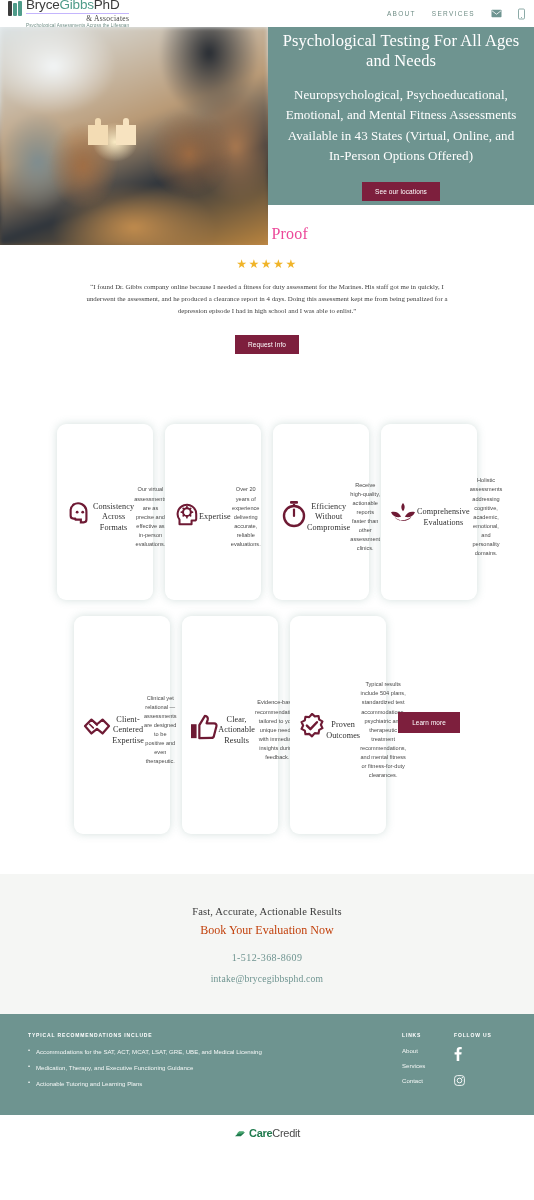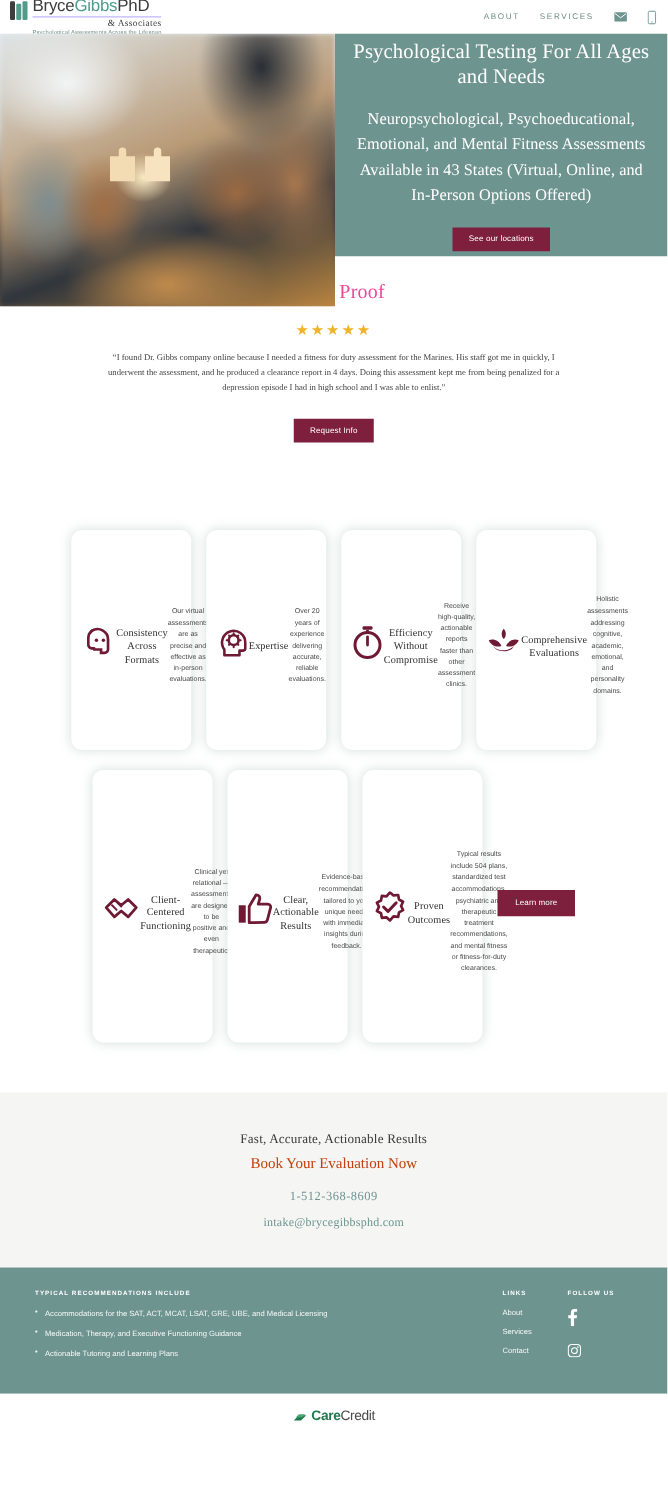--- a/index.html
+++ b/index.html
@@ -299,21 +299,21 @@
     </div>
 
     <div class="card-row card-row2">
       <div class="card c5">
         <div class="card-icon">
           <svg width="30" height="24" viewBox="0 0 32 26">
               <path d="M3 12l7-7 6 5 6-5 7 7-7 8-6-5-6 5z" fill="none" stroke="#6e1a34" stroke-width="2.4" stroke-linejoin="round"></path>
               <path d="M8 10l4 4M12 7l4 4" stroke="#6e1a34" stroke-width="1.7" stroke-linecap="round"></path>
             </svg>
         </div>
-        <div class="card-title">Client-Centered Functioning</div>
+        <div class="card-title">Client-Centered Expertise</div>
         <div class="card-body">Clinical yet relational — assessments are designed to be positive and even therapeutic.</div>
       </div>
       <div class="card c6">
         <div class="card-icon">
           <svg width="28" height="26" viewBox="0 0 30 28">
               <rect x="1" y="11" width="6" height="15" fill="#6e1a34"></rect>
               <path d="M10 26V12l6-10c2.5 0 3.5 2 3 4l-1.2 4H26a2.5 2.5 0 012.4 3.2l-2.6 10a3 3 0 01-2.9 2.6z" fill="none" stroke="#6e1a34" stroke-width="2.4" stroke-linejoin="round"></path>
             </svg>
         </div>
         <div class="card-title">Clear, Actionable Results</div>

